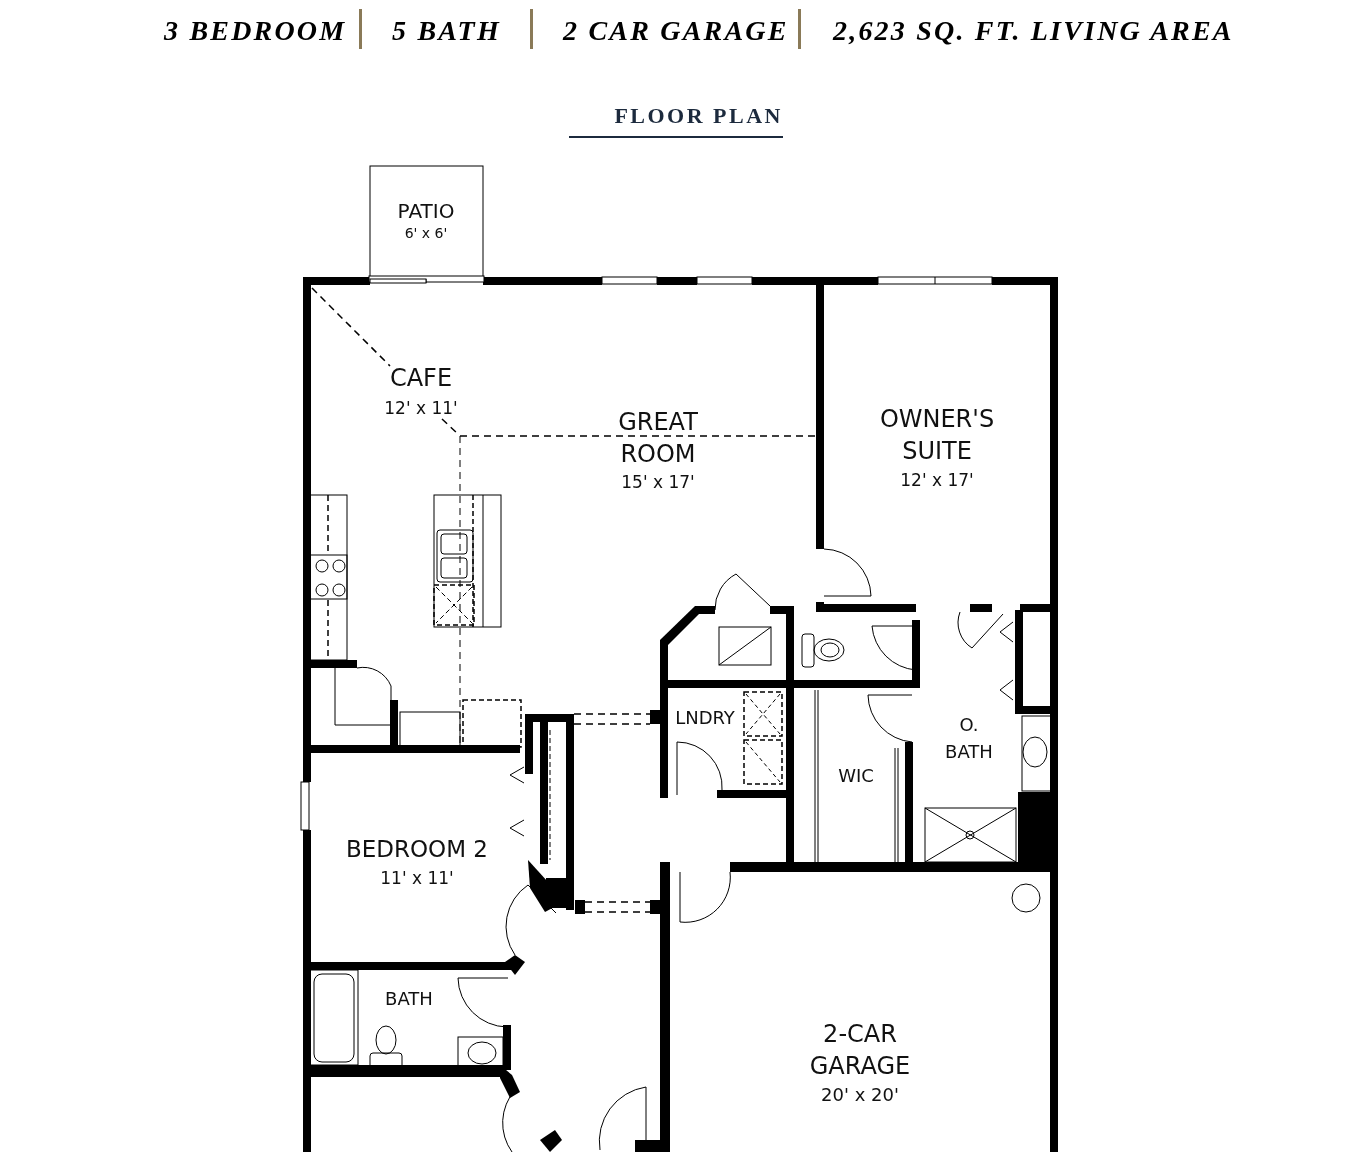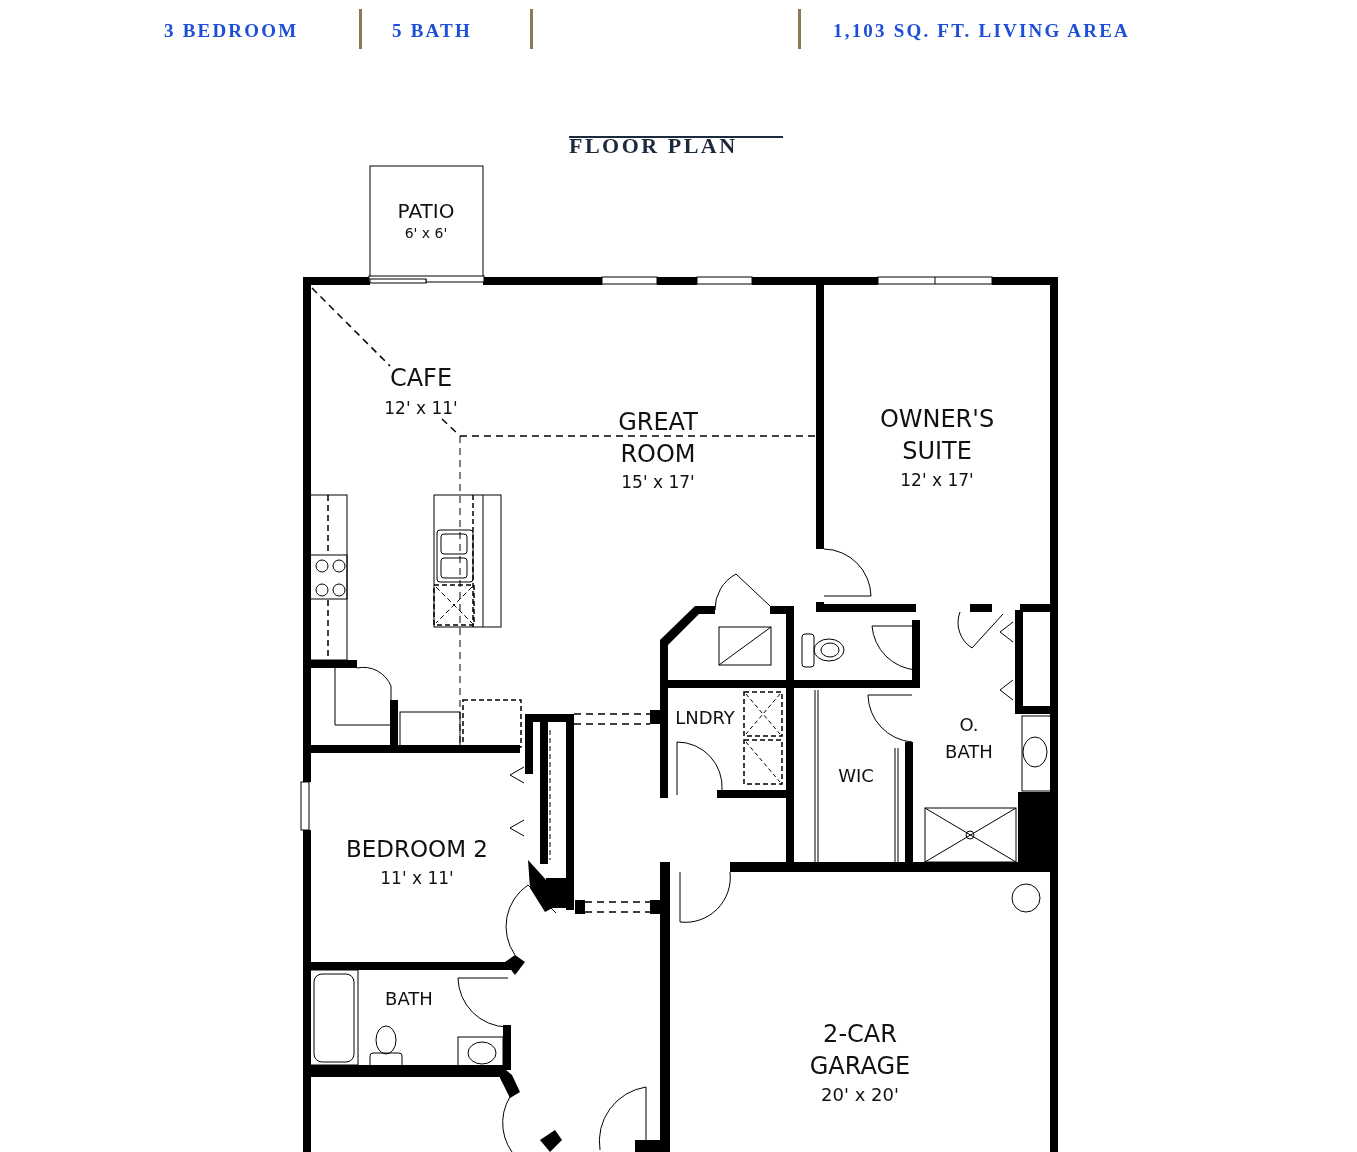--- a/index.html
+++ b/index.html
@@ -1,34 +1,35 @@
 <!DOCTYPE html>
 <html><head>
 <meta charset="utf-8">
 <style>
   html, body { margin:0; padding:0; background:#ffffff; }
   body { width:1357px; height:1152px; position:relative; overflow:hidden; font-family:"Liberation Sans", sans-serif; }
   .specs { position:absolute; top:14px; left:0; width:1357px; height:36px; }
-  .spec { position:absolute; top:0; font-family:"Liberation Serif", serif; font-weight:bold; font-size:19px; letter-spacing:2.2px; color:#1d4ed8; line-height:34px; white-space:nowrap; }
+  .spec { position:absolute; top:0; font-family:"Liberation Serif", serif; font-weight:bold; font-size:28px; letter-spacing:2.2px; color:#000000; line-height:34px; white-space:nowrap;font-style:italic; }
   .divider { position:absolute; top:-5px; width:3px; height:40px; background:#8a7a58; }
-  .title { position:absolute; top:100px; left:569px; width:214px; text-align:left; font-family:"Liberation Serif", serif; font-weight:bold; font-size:22px; letter-spacing:2.5px; color:#1c2a3d; line-height:32px;margin-top:30px; }
+  .title { position:absolute; top:100px; left:569px; width:214px; text-align:right; font-family:"Liberation Serif", serif; font-weight:bold; font-size:22px; letter-spacing:2.5px; color:#1c2a3d; line-height:32px; }
   .title-underline { position:absolute; top:136px; left:569px; width:214px; height:2px; background:#1c2a3d; }
   svg.plan { position:absolute; left:0; top:0; }
   .rl { font-family:"DejaVu Sans", sans-serif; fill:#111; text-anchor:middle; }
 </style>
 </head>
 <body>
 
 <div class="specs">
   <span class="spec" style="left:164px">3 BEDROOM</span>
   <span class="divider" style="left:359px"></span>
   <span class="spec" style="left:392px">5 BATH</span>
   <span class="divider" style="left:530px"></span>
+  <span class="spec" style="left:563px">2 CAR GARAGE</span>
   <span class="divider" style="left:798px"></span>
-  <span class="spec" style="left:833px">1,103 SQ. FT. LIVING AREA</span>
+  <span class="spec" style="left:833px">2,623 SQ. FT. LIVING AREA</span>
 </div>
 
 <div class="title">FLOOR PLAN</div>
 <div class="title-underline"></div>
 
 <svg class="plan" width="1357" height="1152" viewBox="0 0 1357 1152">
 
   <g>
     <rect x="370" y="166" width="113" height="113" fill="none" stroke="#000" stroke-width="1"></rect>
   </g>

